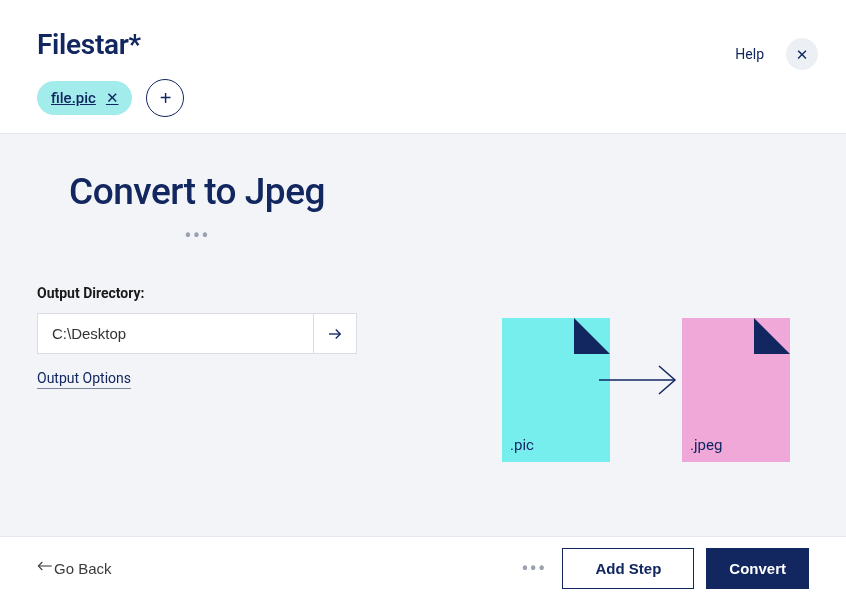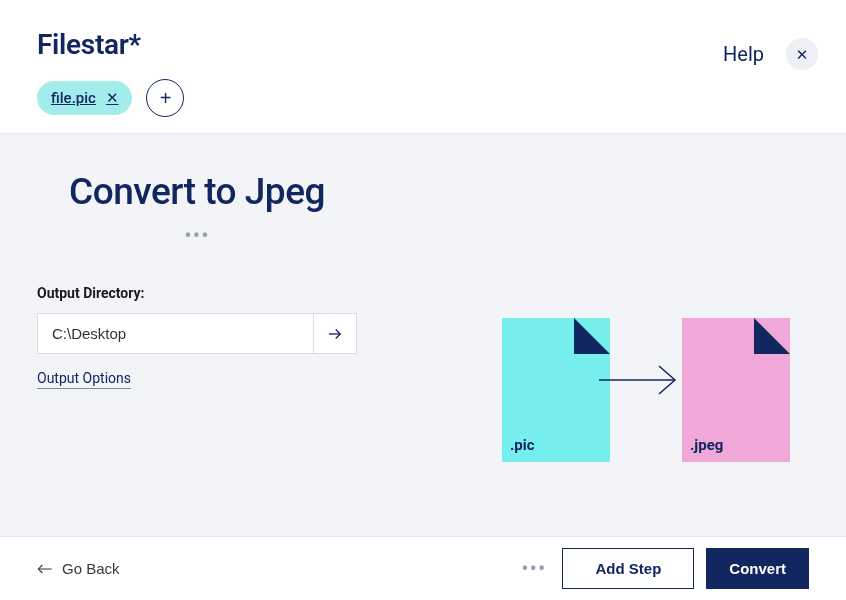--- a/index.html
+++ b/index.html
@@ -7,50 +7,50 @@
     
     
     .header { padding: 28px 28px 16px 37px; display: flex; justify-content: space-between; align-items: flex-start; background: #fff; }
     .header-left { display: flex; flex-direction: column; gap: 18px; }
     .brand { font-size: 28px; font-weight: 600; color: #122660; letter-spacing: -0.3px; }
     .file-row { display: flex; align-items: center; gap: 14px; }
     .file-chip { background: #a2edec; color: #122660; border-radius: 20px; padding: 8px 14px; font-size: 15px; display: inline-flex; align-items: center; gap: 10px; font-weight: 500; text-decoration: underline; }
     .chip-x { font-size: 15px; color: #122660; cursor: pointer; line-height: 1; }
     .add-file { width: 38px; height: 38px; border: 1px solid #122660; border-radius: 50%; display: flex; align-items: center; justify-content: center; background: #fff; cursor: pointer; color: #122660; font-size: 20px; font-weight: 300; line-height: 1; }
     .header-right { display: flex; align-items: center; gap: 22px; padding-top: 10px; }
-    .help-link { color: #122660; font-size: 20px; text-decoration: none; }
+    .help-link { color: #122660; font-size: 14px; text-decoration: none; }
     .close-btn { width: 32px; height: 32px; border-radius: 50%; background: #eceff3; border: none; display: flex; align-items: center; justify-content: center; cursor: pointer; color: #122660; font-size: 15px; line-height: 1; }
     
     
     .main { flex: 1; background: #f2f4f7; border-top: 1px solid #e5e8ee; display: flex; padding: 36px 56px 0 37px; gap: 40px; position: relative; }
     .left-col { flex: 0 0 320px; }
     .title-row { display: flex; align-items: center; gap: 12px; margin-bottom: 38px; flex-direction: column; }
     .page-title { font-size: 37px; font-weight: 500; color: #122660; letter-spacing: -0.5px; }
     .title-dots { color: #9aa2b1; font-size: 22px; letter-spacing: 1px; cursor: pointer; line-height: 1; }
     
     .field-label { font-size: 14px; font-weight: 700; color: #1a1a1a; margin-bottom: 12px; }
     .input-group { display: flex; margin-bottom: 14px; }
     .dir-input { flex: 1; padding: 11px 14px; border: 1px solid #d9dde3; border-right: none; background: #fff; font-size: 15px; color: #333; outline: none; }
     .dir-browse { width: 44px; border: 1px solid #d9dde3; background: #fff; cursor: pointer; display: flex; align-items: center; justify-content: center; }
     .dir-browse svg { width: 18px; height: 18px; stroke: #122660; }
     .options-link { font-size: 14px; color: #122660; text-decoration: none; border-bottom: 1px solid #7c879e; padding-bottom: 2px; display: inline-block; }
     
     
-    .diagram { display: flex; align-items: center; gap: 0; padding-top: 74px; margin-left: auto; font-weight: bold; }
+    .diagram { display: flex; align-items: center; gap: 0; padding-top: 74px; margin-left: auto; }
     .file-tile { width: 108px; height: 144px; position: relative; padding: 0 8px 8px; display: flex; align-items: flex-end; }
     .file-tile::after { content: ""; position: absolute; top: 0; right: 0; width: 36px; height: 36px; background: #122660; clip-path: polygon(0 0, 100% 100%, 0 100%); }
     .file-src { background: #77eeee; }
     .file-dst { background: #f0a8d8; }
     .file-ext { font-size: 15px; color: #122660; }
     .arrow-gap { width: 72px; display: flex; align-items: center; justify-content: center; position: relative; top: -10px; }
     .arrow-gap svg { overflow: visible; }
     
     
     .footer { height: 64px; background: #fff; border-top: 1px solid #e5e8ee; display: flex; align-items: center; padding: 0 37px; justify-content: space-between; }
-    .back-btn { display: inline-flex; align-items: center; gap: 9px; color: #3b3b3b; font-size: 15px; background: none; border: none; cursor: pointer; }
+    .back-btn { display: inline-flex; gap: 1px; color: #3b3b3b; font-size: 15px; background: none; border: none; cursor: pointer; }
     .back-btn svg { width: 16px; height: 12px; stroke: #3b3b3b; }
     .footer-right { display: flex; align-items: center; gap: 12px; }
     .footer-dots { color: #9aa2b1; font-size: 22px; letter-spacing: 1px; cursor: pointer; line-height: 1; margin-right: 4px; }
     .btn-outline { padding: 11px 32px; border: 1px solid #122660; background: #fff; color: #122660; font-size: 15px; font-weight: 600; cursor: pointer; }
     .btn-primary { padding: 11px 22px; background: #122660; color: #fff; border: 1px solid #122660; font-size: 15px; font-weight: 600; cursor: pointer; }
   </style>
 </head>
 <body>
 
 <div class="header">

